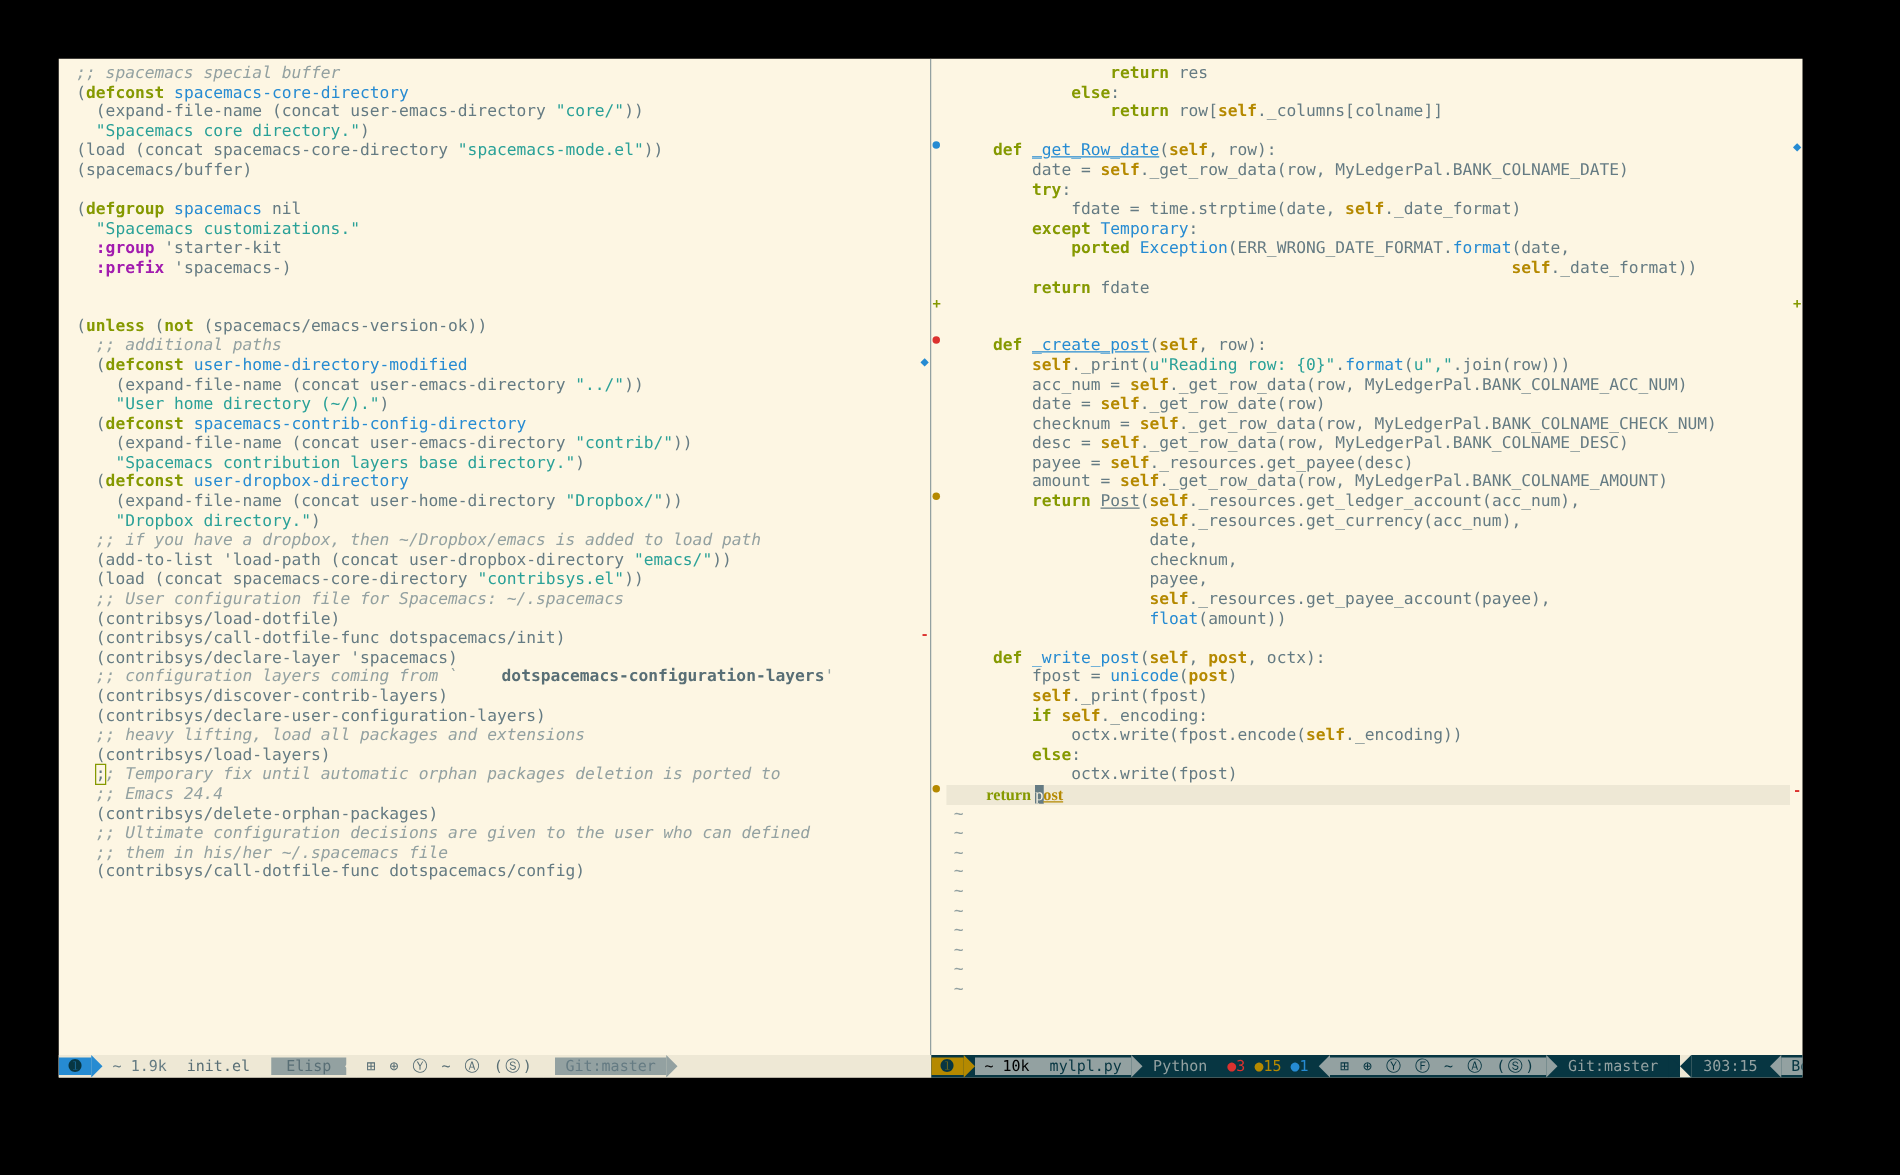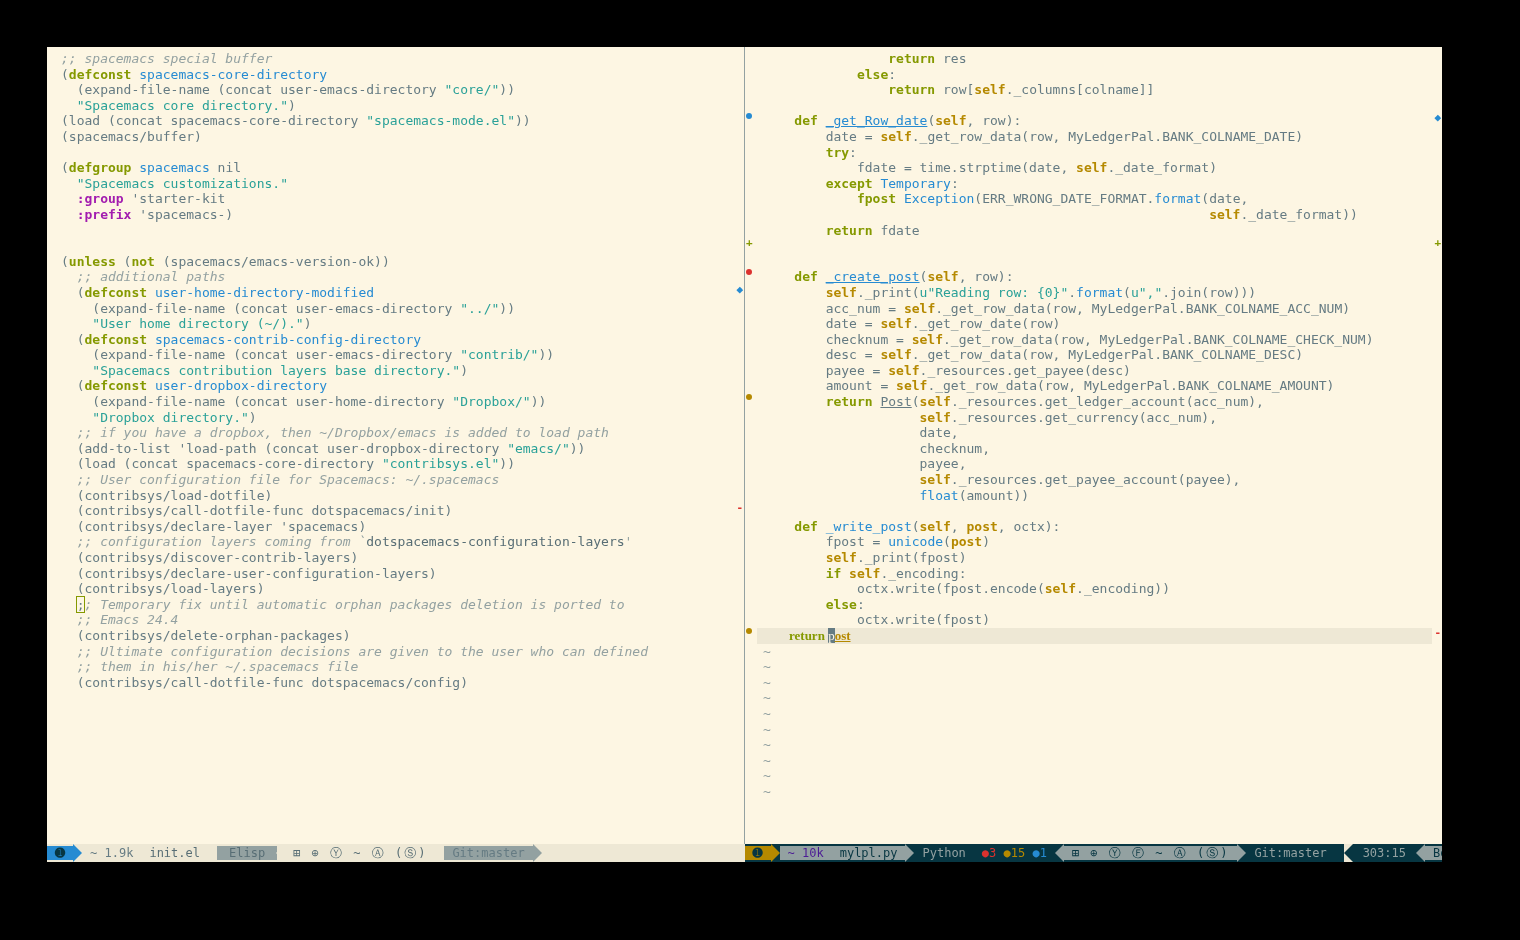--- a/index.html
+++ b/index.html
@@ -65,21 +65,21 @@
   word-break: break-all;
   color: #657b83;
   overflow: hidden;
 }
 .code .kw { color: #859900; font-weight: bold; }
 .code .def { color: #a21caf; font-weight: bold; }
 .code .fn { color: #268bd2; }
 .code .str { color: #2aa198; }
 .code .cm { color: #93a1a1; font-style: italic; }
 .code .self { color: #b58900; font-weight: bold; }
-.code .bold { font-weight: normal; color: #586e75; }
+.code .bold { font-weight: bold; color: #586e75; margin-left: 35px; }
 .code .tilde { color: #93a1a1; }
 .cursor-line { background: #eee8d5; font-family: Liberation Serif, serif; }
 .cursor { background: #657b83; color: #fdf6e3; }
 .underline { text-decoration: underline; }
 .box { outline: 1px solid #859900; }
 
 .modelines { display: flex; }
 .modeline {
   flex: 1;
   height: 18px;
@@ -150,20 +150,21 @@
 <span class="cm">  ;; if you have a dropbox, then ~/Dropbox/emacs is added to load path</span>
   (add-to-list 'load-path (concat user-dropbox-directory <span class="str">"emacs/"</span>))
   (load (concat spacemacs-core-directory <span class="str">"contribsys.el"</span>))
 <span class="cm">  ;; User configuration file for Spacemacs: ~/.spacemacs</span>
   (contribsys/load-dotfile)
   (contribsys/call-dotfile-func dotspacemacs/init)
   (contribsys/declare-layer 'spacemacs)
   <span class="cm">;; configuration layers coming from `</span><span class="bold">dotspacemacs-configuration-layers</span><span class="cm">'</span>
   (contribsys/discover-contrib-layers)
   (contribsys/declare-user-configuration-layers)
+<span class="cm">  ;; heavy lifting, load all packages and extensions</span>
   (contribsys/load-layers)
   <span class="box">;</span><span class="cm">; Temporary fix until automatic orphan packages deletion is ported to</span>
 <span class="cm">  ;; Emacs 24.4</span>
   (contribsys/delete-orphan-packages)
 <span class="cm">  ;; Ultimate configuration decisions are given to the user who can defined</span>
 <span class="cm">  ;; them in his/her ~/.spacemacs file</span>
   (contribsys/call-dotfile-func dotspacemacs/config)
 </div>
       <div class="gutter" id="diff-left" style="width:10px">
           <div class="diff-mark dm-blue" style="top: 236px;">◆</div>
@@ -180,21 +181,21 @@
         </div>
       <div class="code" id="code-right">                <span class="kw">return</span> res
             <span class="kw">else</span>:
                 <span class="kw">return</span> row[<span class="self">self</span>._columns[colname]]
 
     <span class="kw">def</span> <span class="fn underline">_get_Row_date</span>(<span class="self">self</span>, row):
         date = <span class="self">self</span>._get_row_data(row, MyLedgerPal.BANK_COLNAME_DATE)
         <span class="kw">try</span>:
             fdate = time.strptime(date, <span class="self">self</span>._date_format)
         <span class="kw">except</span> <span class="fn">Temporary</span>:
-            <span class="kw">fpost</span> <span class="fn">Exception</span>(ERR_WRONG_DATE_FORMAT.<span class="fn">format</span>(date,
+            <span class="kw">ported</span> <span class="fn">Exception</span>(ERR_WRONG_DATE_FORMAT.<span class="fn">format</span>(date,
                                                          <span class="self">self</span>._date_format))
         <span class="kw">return</span> fdate
 
 
     <span class="kw">def</span> <span class="fn underline">_create_post</span>(<span class="self">self</span>, row):
         <span class="self">self</span>._print(<span class="str">u"Reading row: {0}"</span>.<span class="fn">format</span>(<span class="str">u","</span>.join(row)))
         acc_num = <span class="self">self</span>._get_row_data(row, MyLedgerPal.BANK_COLNAME_ACC_NUM)
         date = <span class="self">self</span>._get_row_date(row)
         checknum = <span class="self">self</span>._get_row_data(row, MyLedgerPal.BANK_COLNAME_CHECK_NUM)
         desc = <span class="self">self</span>._get_row_data(row, MyLedgerPal.BANK_COLNAME_DESC)
@@ -245,21 +246,21 @@
       <span class="arrow-l" style="border-right:9px solid #eee8d5;margin-left:-1px"></span>
       <span class="ml-seg ml-icons">⊞ ⊕ Ⓨ ~ Ⓐ (Ⓢ)</span>
       <span class="arrow-r" style="border-left:9px solid #eee8d5"></span>
       <span class="ml-seg ml-git" style="background:#93a1a1">Git:master</span>
       <span class="arrow-r" style="border-left:9px solid #93a1a1"></span>
       <span class="ml-flex"></span>
     </div>
     <div class="modeline active" style="background:#073642;color:#93a1a1">
       <span class="ml-seg ml-state insert" style="background:#b58900">➊</span>
       <span class="arrow-r" style="border-left:9px solid #b58900"></span>
-      <span class="ml-seg" style="background:#93a1a1;color:#4c1d95">~ 10k</span>
+      <span class="ml-seg" style="background:#93a1a1;color:#000000">~ 10k</span>
       <span class="ml-seg ml-file" style="background:#93a1a1;color:#073642">mylpl.py</span>
       <span class="arrow-r" style="border-left:9px solid #93a1a1"></span>
       <span class="ml-seg">Python</span>
       <span class="ml-seg ml-flycheck">
         <span class="e">●3</span>
         <span class="w">●15</span>
         <span class="i">●1</span>
       </span>
       <span class="arrow-l" style="border-right:9px solid #93a1a1"></span>
       <span class="ml-seg ml-icons" style="background:#93a1a1;color:#073642">⊞ ⊕ Ⓨ Ⓕ ~ Ⓐ (Ⓢ)</span>

